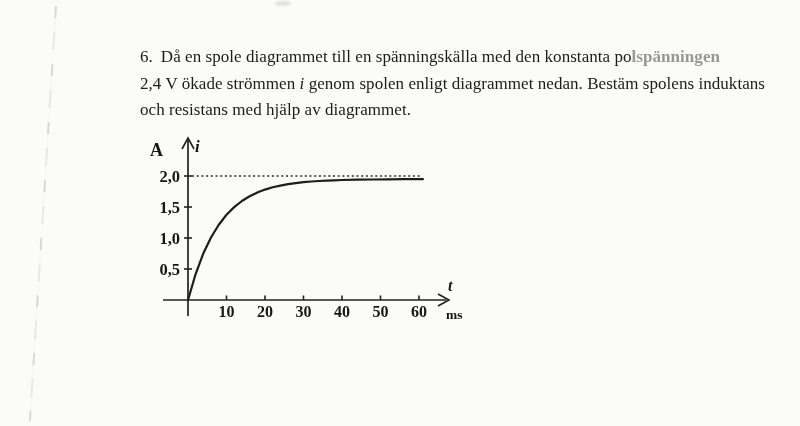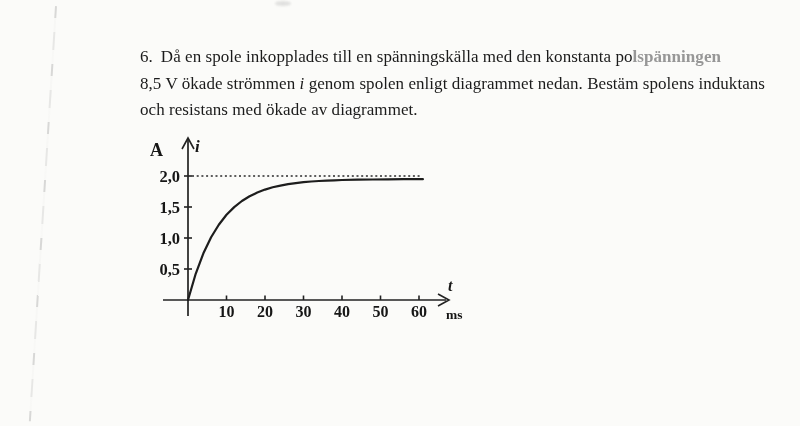--- a/index.html
+++ b/index.html
@@ -70,23 +70,23 @@
 </style>
 </head>
 <body>
 
 <div class="page">
 
   <div class="scan-line"></div>
   <div class="smudge"></div>
 
   <div class="problem">
-    <p><span class="q-num">6.</span><span>Då en spole inkopplades till en spänningskälla med den konstanta po</span><span class="faded">lspänningen</span></p>
-    <p><span>8,5 V ökade strömmen </span><span class="ivar">i</span><span> genom spolen enligt diagrammet nedan. Bestäm spolens induktans</span></p>
-    <p>och resistans med ökade av diagrammet.</p>
+    <p><span class="q-num">6.</span><span>Då en spole diagrammet till en spänningskälla med den konstanta po</span><span class="faded">lspänningen</span></p>
+    <p><span>2,4 V ökade strömmen </span><span class="ivar">i</span><span> genom spolen enligt diagrammet nedan. Bestäm spolens induktans</span></p>
+    <p>och resistans med hjälp av diagrammet.</p>
   </div>
 
   <svg class="plot" width="340" height="205" viewBox="0 0 340 205">
 
     <line id="yAxis" x1="48" y1="10" x2="48" y2="186" stroke="#222" stroke-width="1.7"></line>
     <line id="xAxis" x1="23" y1="170" x2="306" y2="170" stroke="#222" stroke-width="1.7"></line>
 
     <polyline points="42,19 48,8 54,19" fill="none" stroke="#222" stroke-width="1.6"></polyline>
     <polyline points="298,164 309,170 298,176" fill="none" stroke="#222" stroke-width="1.6"></polyline>
 

